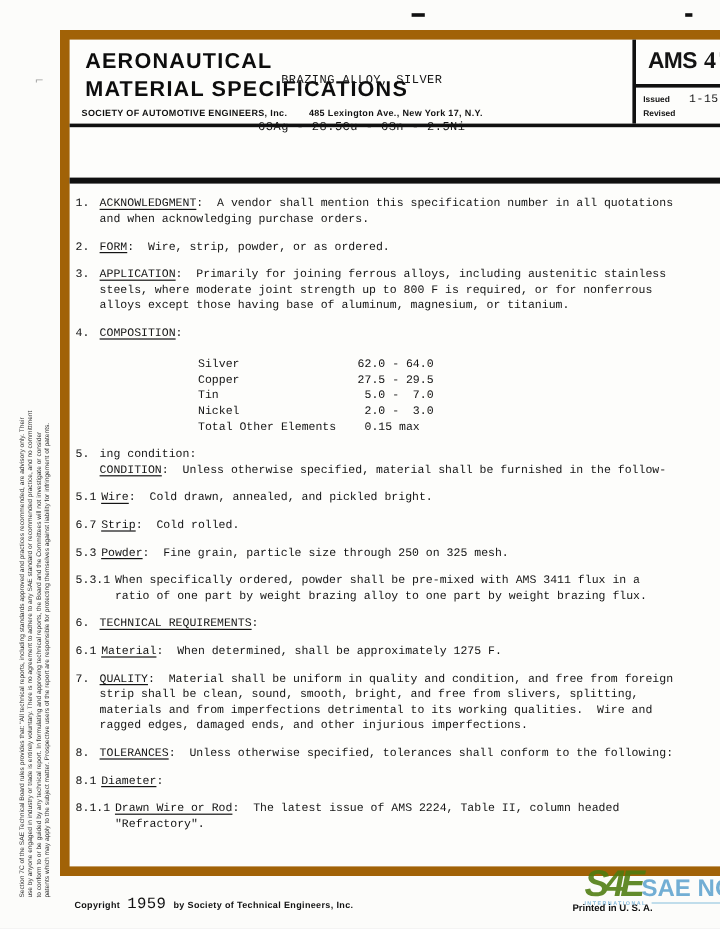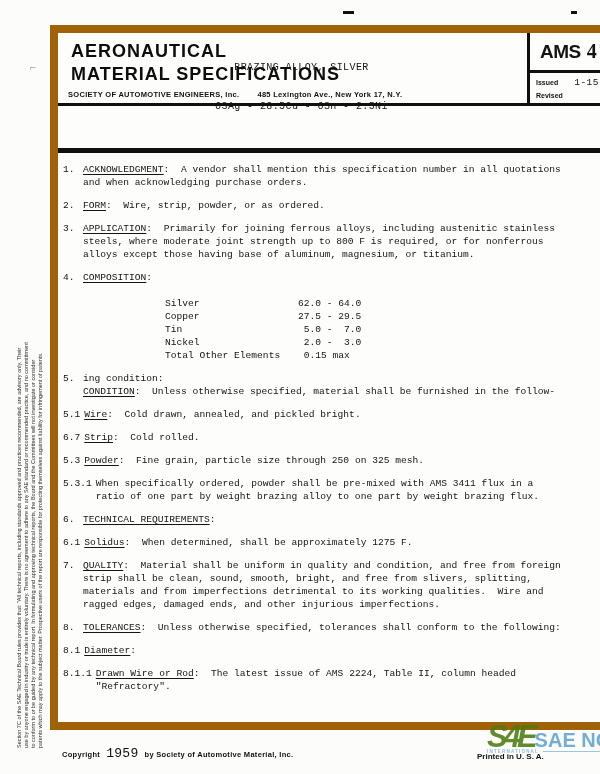--- a/index.html
+++ b/index.html
@@ -226,21 +226,21 @@
       <div class="sec">
         <span class="num">6.</span>
         <div class="stext">
           <div class="ln"><span class="hd">TECHNICAL REQUIREMENTS</span><span>:</span></div>
         </div>
       </div>
 
       <div class="sec">
         <span class="num">6.1</span>
         <div class="stext">
-          <div class="ln"><span class="hd">Solidus</span><span>:  </span><span>When determined, shall be approximately 1275 F.</span></div>
+          <div class="ln"><span class="hd">Material</span><span>:  </span><span>When determined, shall be approximately 1275 F.</span></div>
         </div>
       </div>
 
 
       <div class="sec">
         <span class="num">7.</span>
         <div class="stext">
           <div class="ln"><span class="hd">QUALITY</span><span>:  </span><span>Material shall be uniform in quality and condition, and free from foreign</span></div>
           <div class="ln">strip shall be clean, sound, smooth, bright, and free from slivers, splitting,</div>
           <div class="ln">materials and from imperfections detrimental to its working qualities.  Wire and</div>
@@ -269,21 +269,21 @@
           <div class="ln">"Refractory".</div>
         </div>
       </div>
 
     </div>
   </div>
 
   <div class="copyright">
     <span>Copyright</span>
     <span class="year">1959</span>
-    <span>by Society of Automotive Material, Inc.</span>
+    <span>by Society of Technical Engineers, Inc.</span>
   </div>
   <div class="printed">Printed in U. S. A.</div>
 
   <div class="watermark">
     <div class="wm-top">
       <span class="wm-mono">S4E</span>
       <span class="wm-name">SAE NORM</span>
     </div>
     <div class="wm-sub">
       <span class="wm-subtext">INTERNATIONAL</span>

